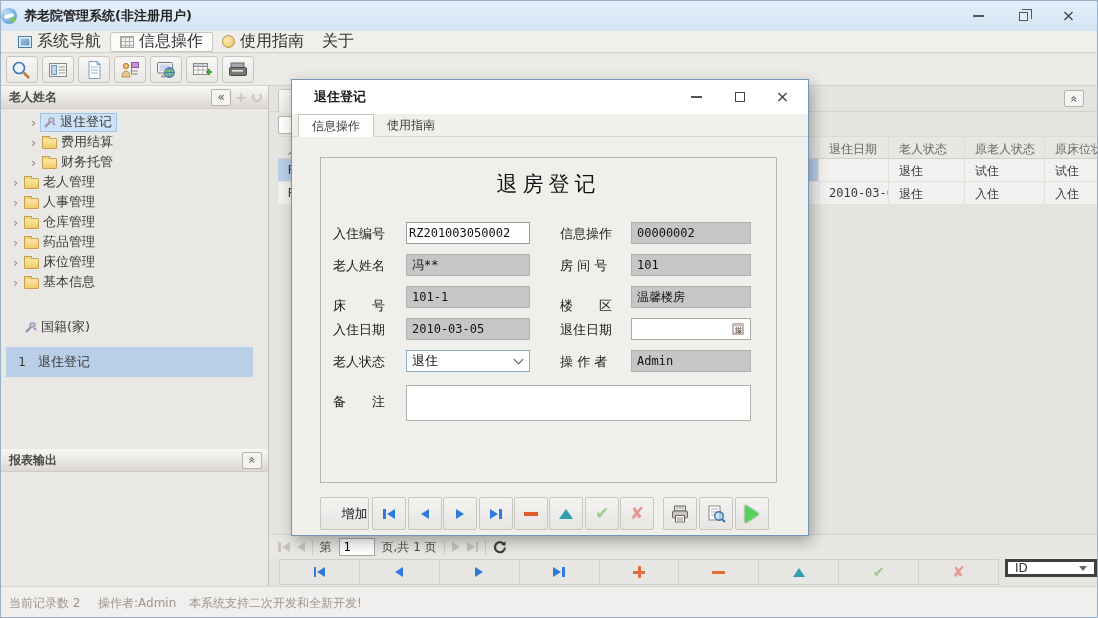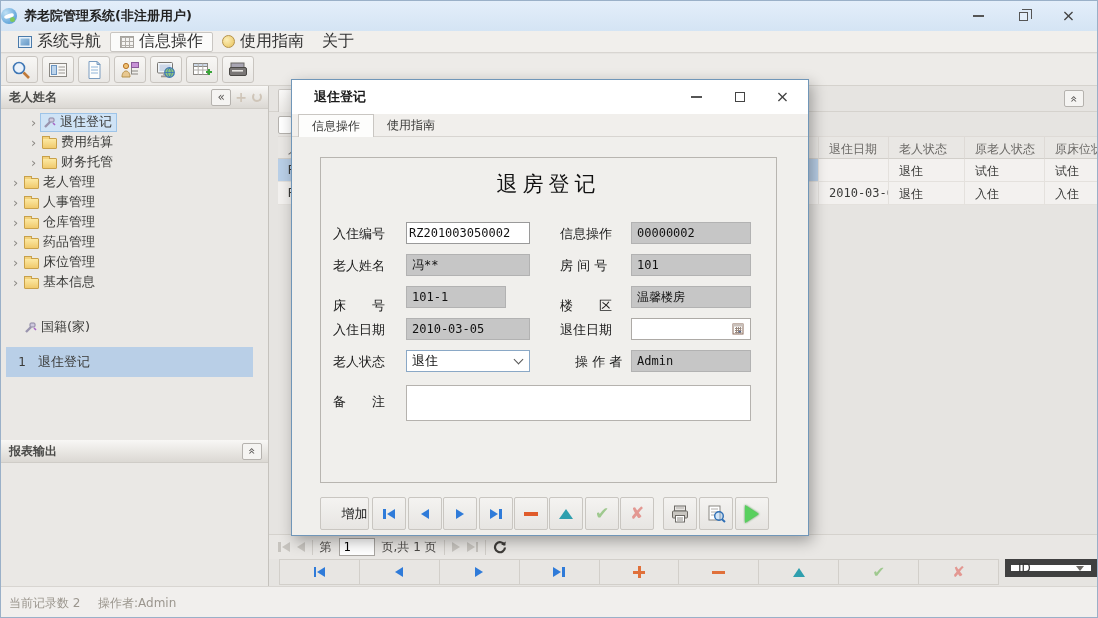--- a/index.html
+++ b/index.html
@@ -82,21 +82,21 @@
   .navseg { flex:1; border-right:1px solid #d2cfca; display:flex; align-items:center; justify-content:center; cursor:default; }
   .navseg:first-child { border-left:1px solid #d2cfca; }
   .i-plus { position:relative; width:12px; height:12px; }
   .i-plus::before { content:""; position:absolute; left:0; top:5px; width:12px; height:3px; background:#e0703a; }
   .i-plus::after { content:""; position:absolute; left:5px; top:0; width:3px; height:12px; background:#e0703a; }
   .i-minus { width:13px; height:3px; background:#e0703a; }
   .i-tri-up { width:0; height:0; border-left:6px solid transparent; border-right:6px solid transparent; border-bottom:9px solid #2f9fae; }
   .i-check { color:#9fc98f; font-size:15px; line-height:1; }
   .i-cross { color:#e39892; font-size:15px; line-height:1; }
 
-  .sortbox { position:absolute; left:736px; top:473px; width:92px; height:18px; background:#fff; border:6px solid #404040; display:flex; align-items:center; padding:0 7px; cursor:default;gap:20px; }
+  .sortbox { position:absolute; left:736px; top:473px; width:92px; height:18px; background:#fff; border:3px solid #404040; display:flex; align-items:center; padding:0 7px; cursor:default;gap:20px; }
   .sortbox .sp { flex:1; }
   .carat { width:0; height:0; border-left:4px solid transparent; border-right:4px solid transparent; border-top:5px solid #6b6864; }
 
   
   .statusbar { position:absolute; left:0; top:585px; width:100%; height:32px; background:#f1efed; border-top:1px solid #d8d5d1; color:#9b968e; font-size:12px; }
   .statusbar span { position:absolute; top:8px; white-space:nowrap; }
 
   
   .dialog { position:absolute; left:290px; top:78px; width:518px; height:457px; background:#f0efec; border:1px solid #7096b8; box-shadow:3px 5px 14px rgba(0,0,0,.32); z-index:10; }
   .dlg-titlebar { position:absolute; left:0; top:0; width:100%; height:34px; background:#fff; display:flex; align-items:center; padding-left:22px; }
@@ -322,21 +322,21 @@
     </div>
 
 
     <div class="iw-list">
       <div class="iw-row">
         <span class="num">1</span>
         <span>退住登记</span>
       </div>
     </div>
 
-    <div class="panel-hd" style="top:354px;">
+    <div class="panel-hd" style="top:363px;">
       <span>报表输出</span>
       <span class="sp"></span>
       <span class="sqbtn">
           <span class="chev-up">«</span>
         </span>
     </div>
   </div>
 
   <div class="main">
     <div class="doc-tabstrip">
@@ -438,20 +438,21 @@
     <div class="sortbox">
       <span>ID</span>
       <span class="sp"></span>
       <span class="carat"></span>
     </div>
   </div>
 
   <div class="statusbar">
     <span style="left:8px;">当前记录数 2</span>
     <span style="left:97px;">操作者:Admin</span>
+    <span style="left:188px;">本系统支持二次开发和全新开发!</span>
   </div>
 
   <div class="dialog">
     <div class="dlg-titlebar">
       <span class="dlg-title">退住登记</span>
       <div class="dlg-ctrls">
         <div class="dlg-wbtn">
             <span class="ic-min"></span>
           </div>
         <div class="dlg-wbtn">
@@ -478,21 +479,21 @@
       <input class="fld white" style="left: 85px; top: 64px; width: 124px;" value="RZ201003050002">
       <span class="flabel" style="left:239px; top:67px;">信息操作</span>
       <div class="fld gray" style="left:310px; top:64px; width:120px;">00000002</div>
 
       <span class="flabel" style="left:12px;  top:99px;">老人姓名</span>
       <div class="fld gray" style="left:85px; top:96px; width:124px;">冯**</div>
       <span class="flabel" style="left:239px; top:99px;">房 间 号</span>
       <div class="fld gray" style="left:310px; top:96px; width:120px;">101</div>
 
       <span class="flabel" style="left:12px;  top:139px;">床　　号</span>
-      <div class="fld gray" style="left:85px; top:128px; width:100px;">101-1</div>
+      <div class="fld gray" style="left:85px; top:128px; width:124px;">101-1</div>
       <span class="flabel" style="left:239px; top:131px;margin-top:8px;">楼　　区</span>
       <div class="fld gray" style="left:310px; top:128px; width:120px;">温馨楼房</div>
 
       <span class="flabel" style="left:12px;  top:163px;">入住日期</span>
       <div class="fld gray" style="left:85px; top:160px; width:124px;">2010-03-05</div>
       <span class="flabel" style="left:239px; top:163px;">退住日期</span>
       <div class="fld datef" style="left:310px; top:160px; width:120px;">
         <span></span>
         <span class="calbtn">
           <svg width="13" height="13" viewBox="0 0 13 13">
@@ -509,21 +510,21 @@
             <path d="M9 11.5 h4 l-2 1.8 Z" fill="#2f4f8f" transform="translate(-1,-1) scale(0.8)"></path>
           </svg>
         </span>
       </div>
 
       <span class="flabel" style="left:12px;  top:195px;">老人状态</span>
       <div class="fld combo" style="left:85px; top:192px; width:124px; font-family:'DejaVu Sans','Liberation Sans',sans-serif; font-size:13px;">
         <span>退住</span>
         <span class="combo-chev"></span>
       </div>
-      <span class="flabel" style="left:254px; top:195px;">操 作 者</span>
+      <span class="flabel" style="left:239px; top:195px;">操 作 者</span>
       <div class="fld gray" style="left:310px; top:192px; width:120px;">Admin</div>
 
       <span class="flabel" style="left:12px;  top:235px;">备　　注</span>
       <textarea class="memo" style="left: 85px; top: 227px; width: 345px; height: 36px;" value=""></textarea>
     </div>
 
     <div class="dlg-toolbar">
       <div class="dbtn" style="left:28px; width:49px;padding-left:20px;">增加</div>
       <div class="dbtn ic" style="left:80px;">
           <span class="navico blu">

